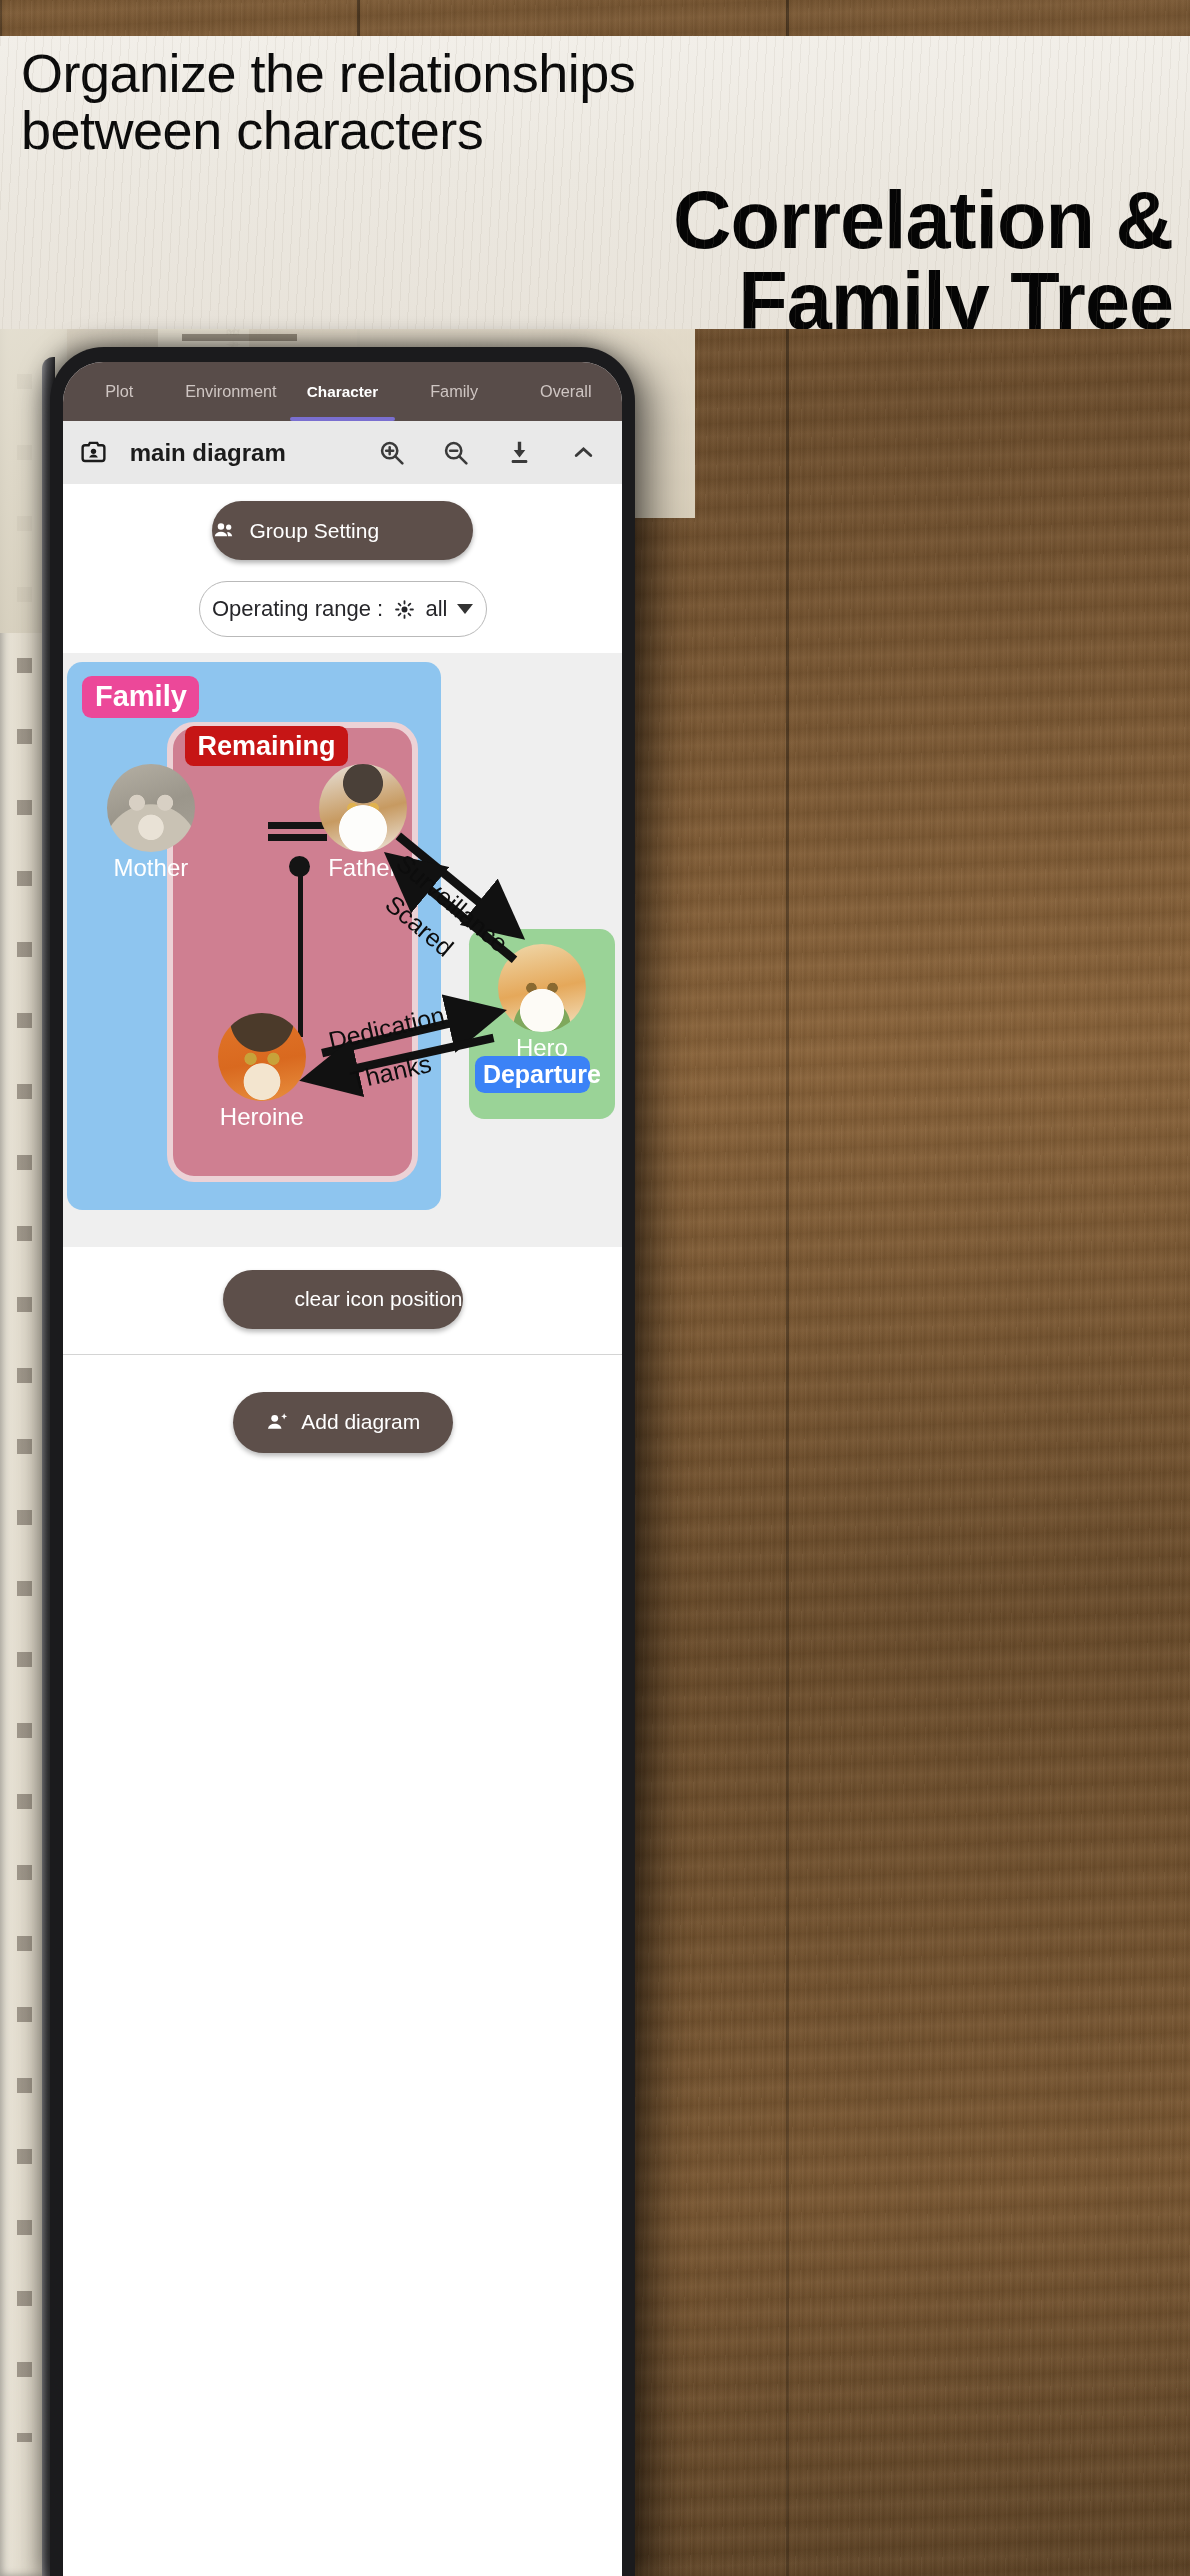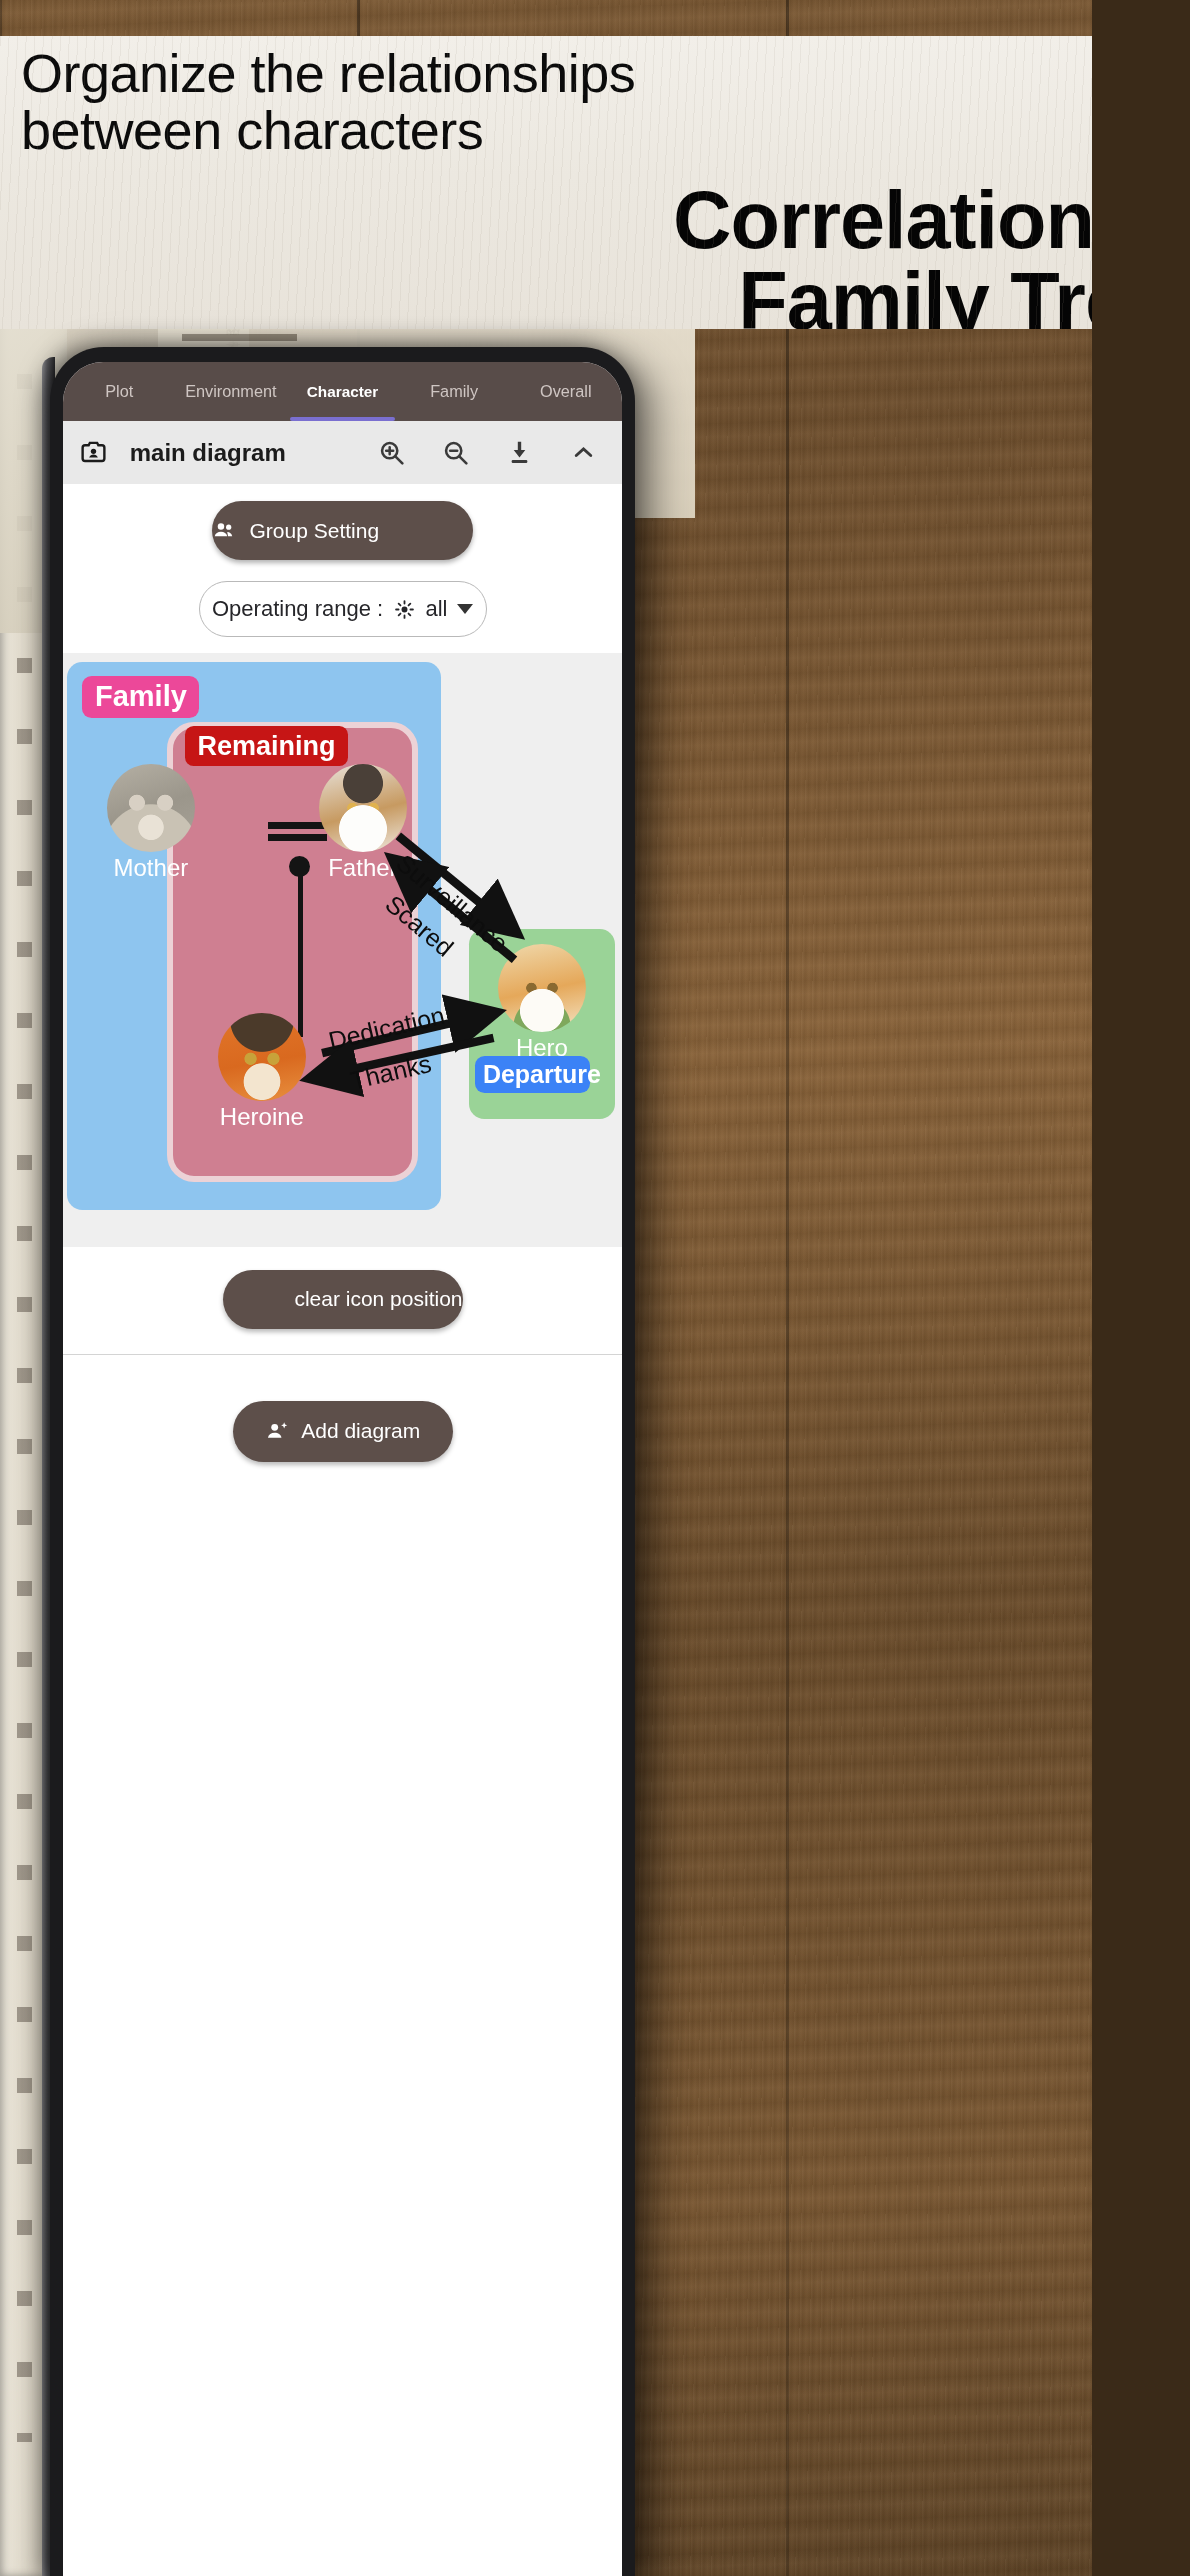--- a/index.html
+++ b/index.html
@@ -2,21 +2,21 @@
 <html><head>
 <meta charset="utf-8">
 <style>
   * { box-sizing: border-box; margin: 0; padding: 0; }
   html, body {
     width: 1190px; height: 2576px;
     font-family: "Liberation Sans", sans-serif;
     overflow: hidden;
     background: #3a2a18;
   }
-  #root { position: relative; width: 1092px; height: 2576px; overflow: hidden; }
+  #root { position: relative; width: 1190px; height: 2576px; overflow: hidden; }
 
   
   .wood-bg {
     position: absolute; inset: 0;
     background:
       linear-gradient(90deg, rgba(0,0,0,.28) 0 1.9px, transparent 1.9px 100%),
       repeating-linear-gradient(91deg,
         rgba(255,255,255,.035) 0px, rgba(0,0,0,.05) 2.9px,
         rgba(255,255,255,.02) 6.7px, rgba(0,0,0,.04) 10.5px),
       repeating-linear-gradient(178deg,
@@ -240,21 +240,21 @@
   
   .clear-wrap { background: #fff; padding: 23px 0 25px; border-bottom: 1px solid #d4d4d4; }
   .clear-btn {
     margin: 0 auto; width: 240px; height: 59px; border-radius: 31px;
     background: #5d4f4a; color: #fff; font-size: 21px;
     display: flex; align-items: center; justify-content: flex-end;
     box-shadow: 0 2.9px 5.8px rgba(0,0,0,.28);
   }
   .add-wrap { background: #fff; padding: 29px 0 0; height: 100%; }
   .add-btn {
-    margin: 17px auto; width: 220px; height: 61px; border-radius: 33px;
+    margin: 8px auto; width: 220px; height: 61px; border-radius: 33px;
     background: #5d4f4a; color: #fff; font-size: 21px; gap: 11.5px;
     display: flex; align-items: center; justify-content: center;
     box-shadow: 0 2.9px 5.8px rgba(0,0,0,.28);
   }
   .ico { display: inline-flex; align-items: center; justify-content: center; }
 </style>
 </head>
 <body>
 
 <div id="root">

